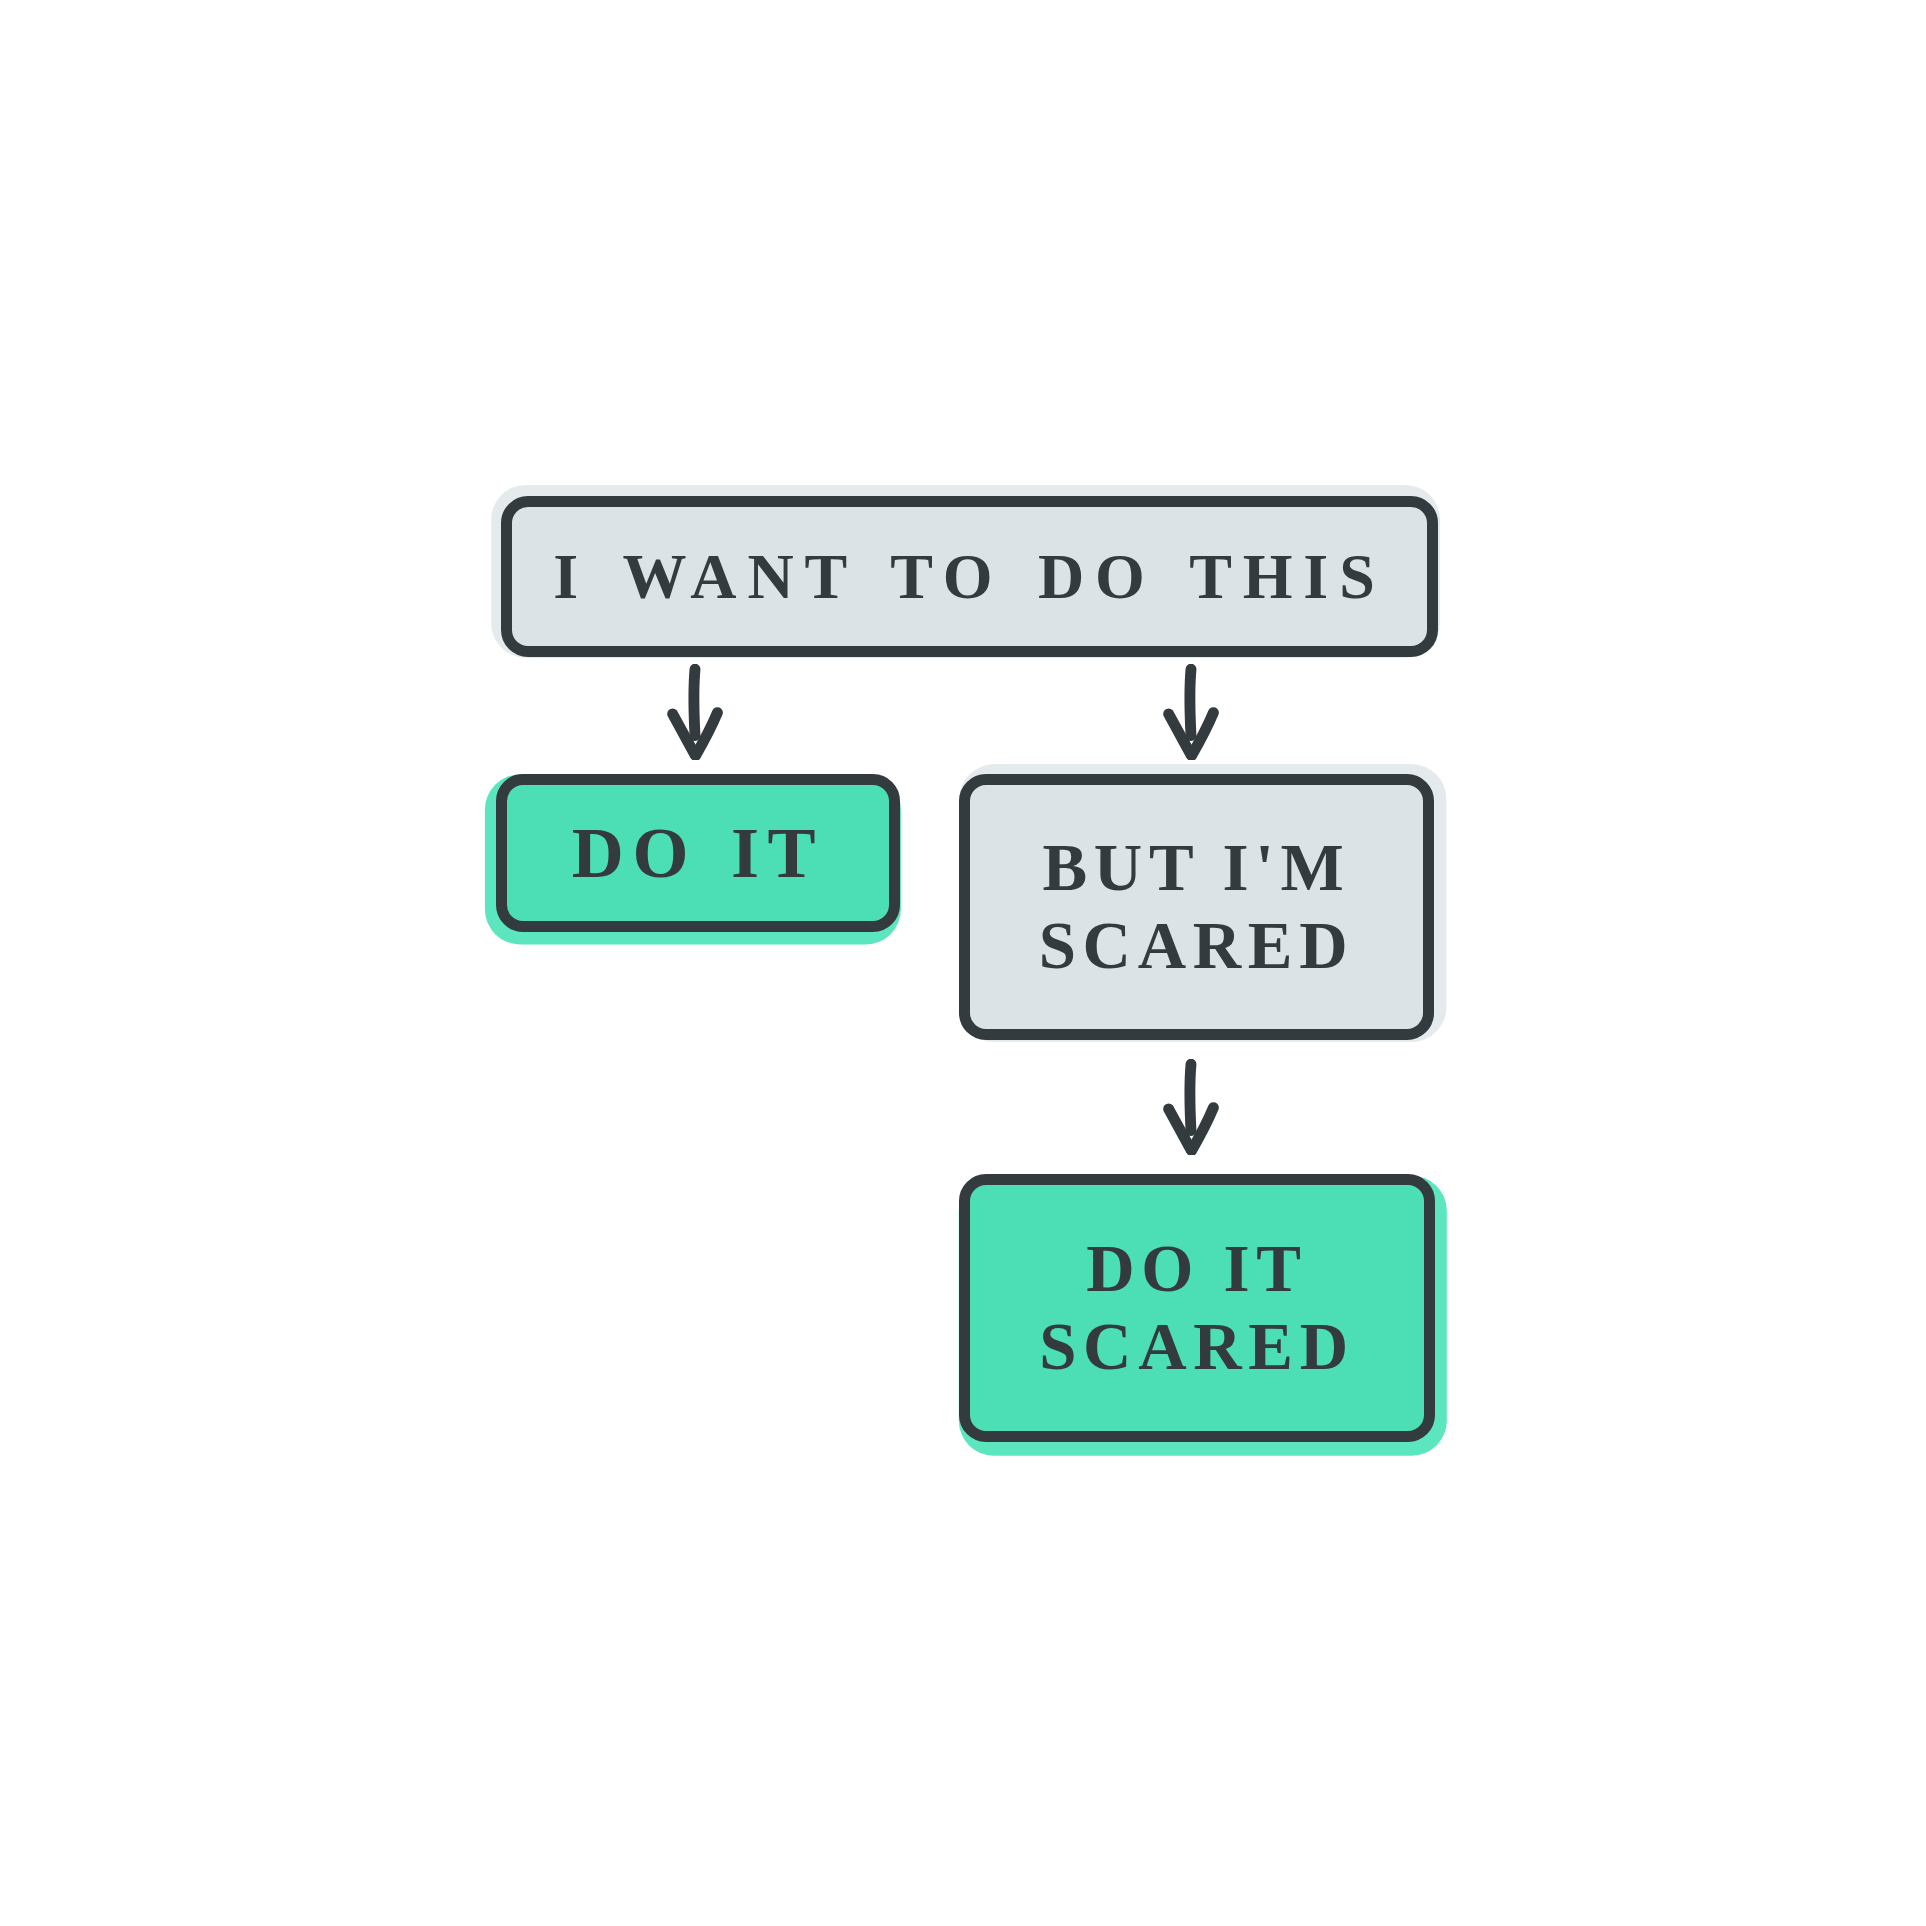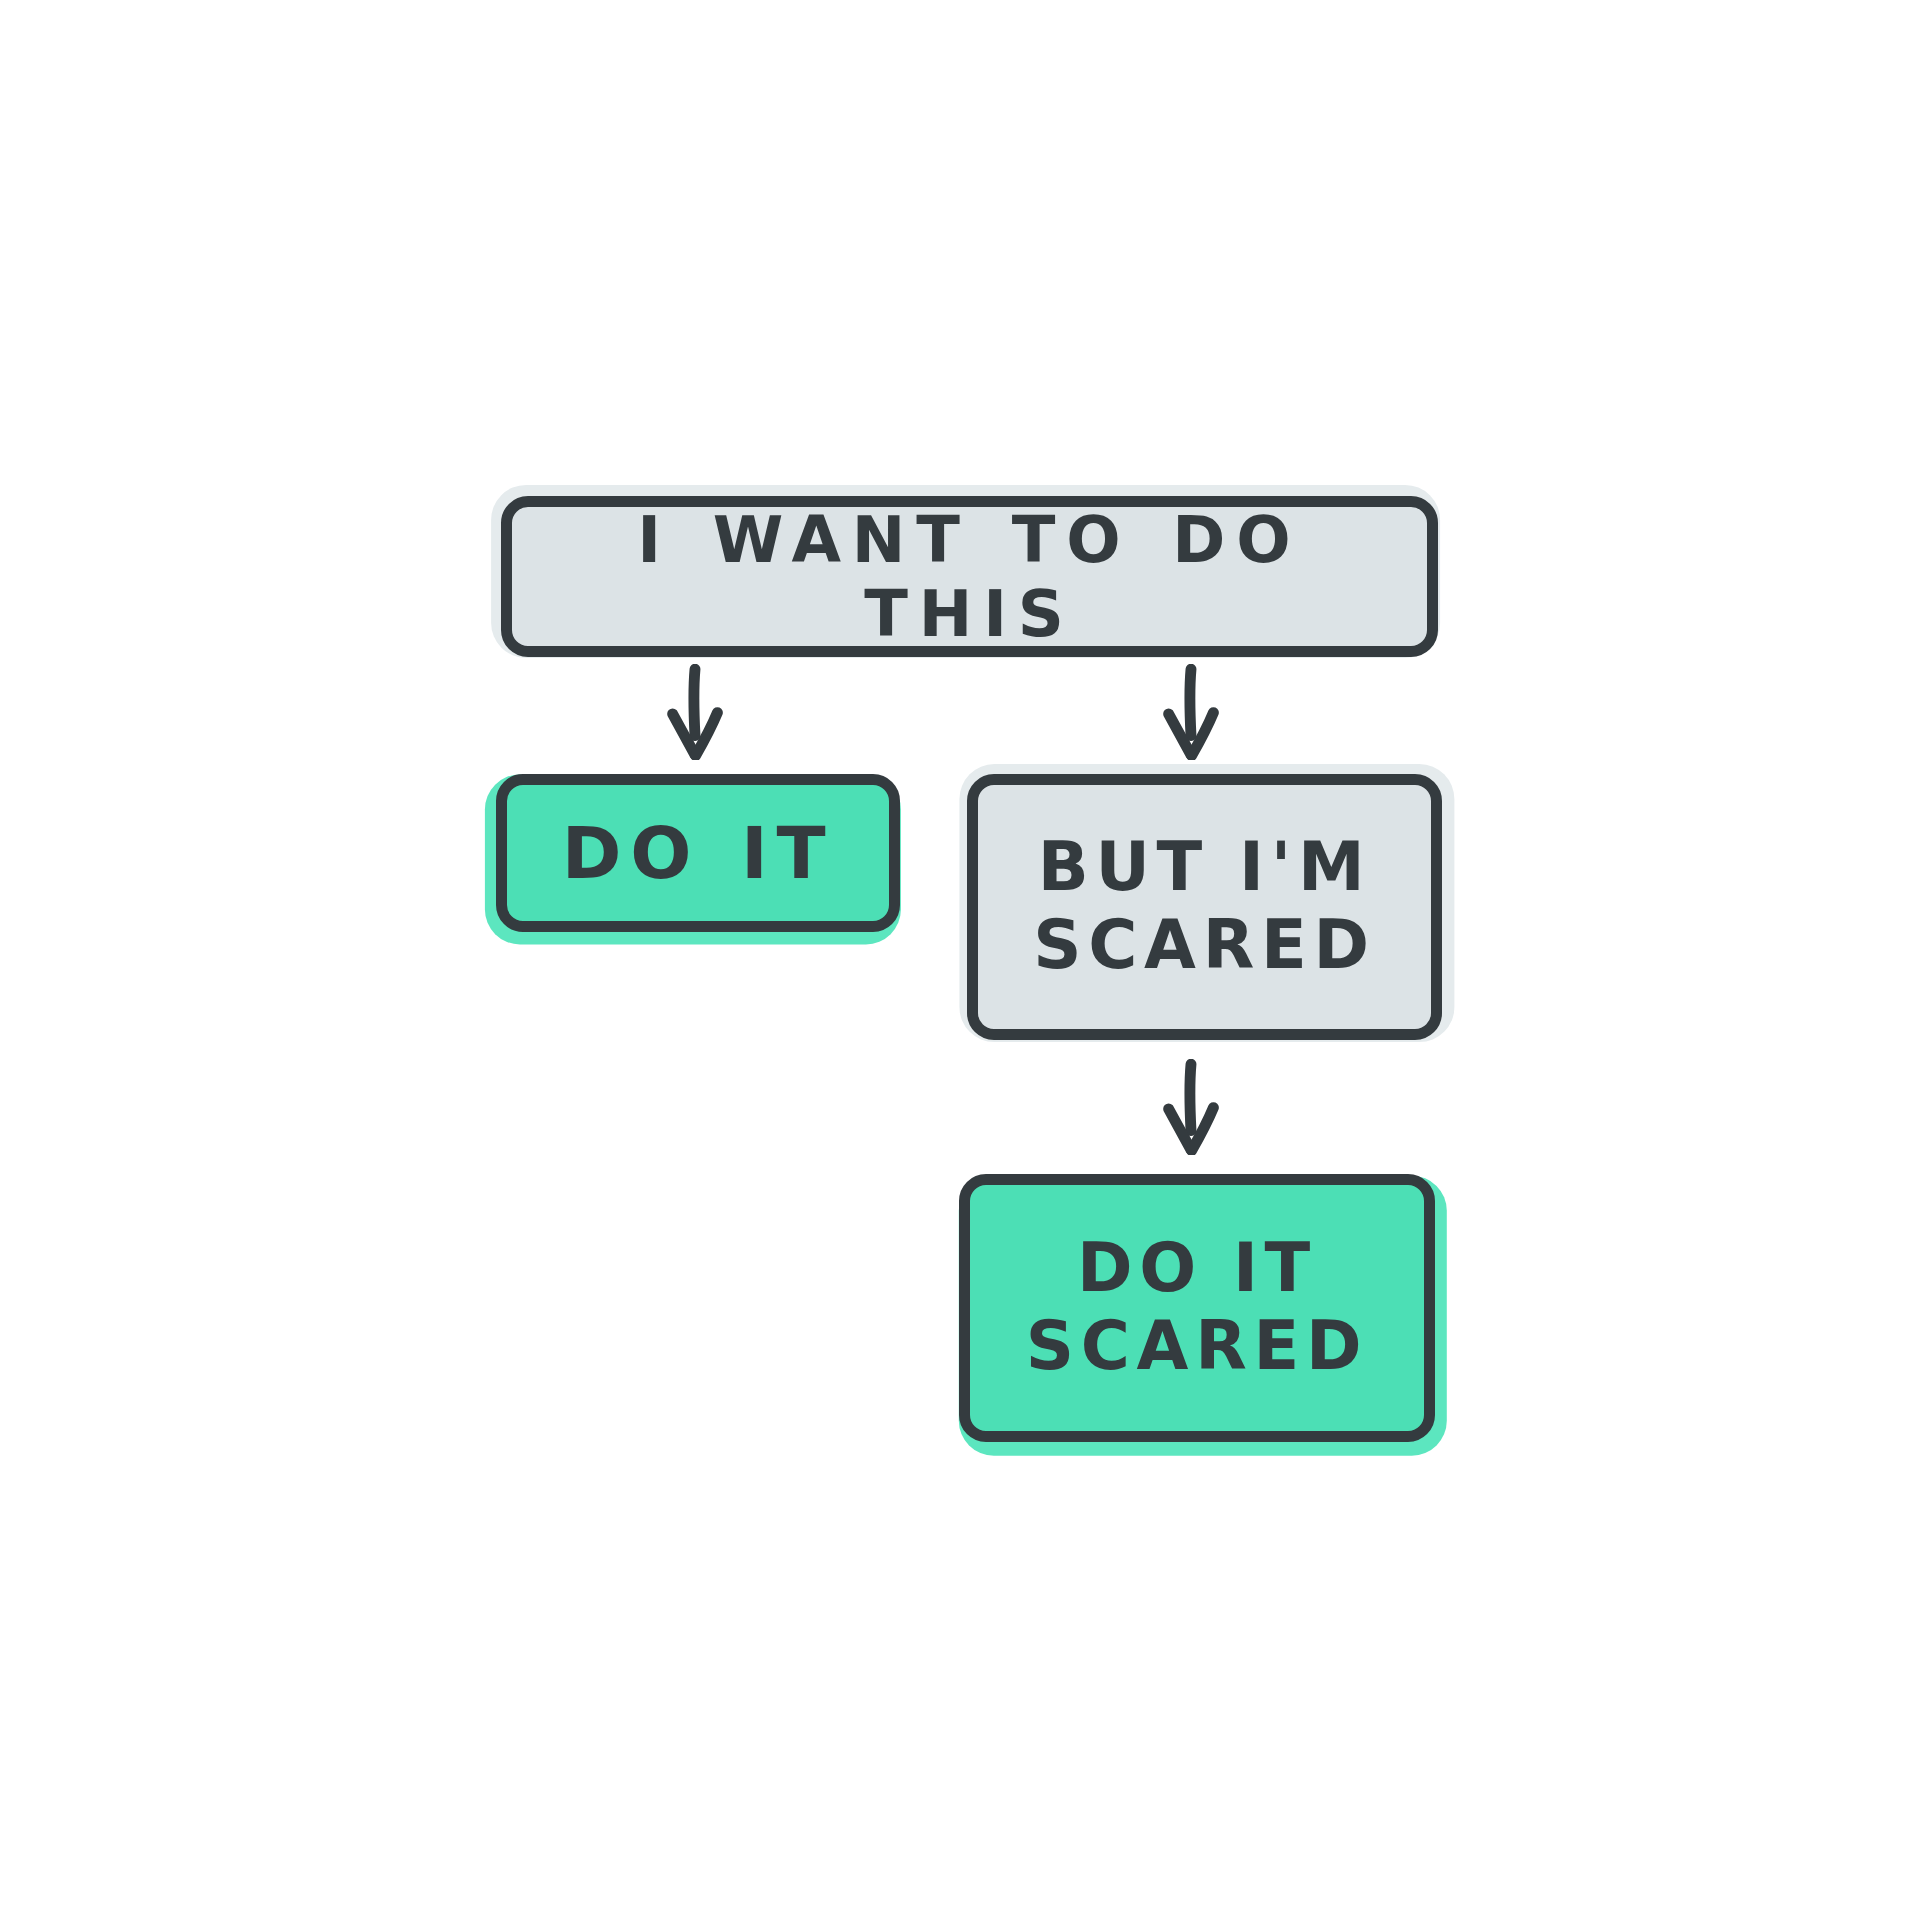--- a/index.html
+++ b/index.html
@@ -46,29 +46,29 @@
   .green { --fill: var(--green-fill); --shadow: var(--green-shadow); }
 
   .node-want         { left: 501px;  top: 496px;  width: 937px; height: 161px; }
   .node-want::before { transform: translate(-3.9px, -5.1px); }
   .node-want .box    { font-size: 64px; letter-spacing: 0.17em; word-spacing: 0.12em; }
 
   .node-do-it         { left: 496px;  top: 774px; width: 404px;  height: 158px; }
   .node-do-it::before { transform: translate(-5.1px, 6.4px); }
   .node-do-it .box    { font-size: 72px; letter-spacing: 0.12em; word-spacing: 0.10em; }
 
-  .node-but-scared         { left: 959px; top: 774px; width: 475px; height: 266px; padding-left: 8px; }
+  .node-but-scared         { left: 959px; top: 774px; width: 475px; height: 266px; }
   .node-but-scared::before { transform: translate(6.4px, -3.9px); }
   .node-but-scared .box    { font-size: 67px; letter-spacing: 0.10em; line-height: 1.16; }
 
   .node-do-it-scared         { left: 959px; top: 1174px; width: 476px; height: 268px; }
   .node-do-it-scared::before { transform: translate(5.8px, 7.7px); }
   .node-do-it-scared .box    { font-size: 67px; letter-spacing: 0.10em; line-height: 1.16; }
 
-  .line { display: block; }
+  .line { display: block; font-family: Liberation Serif, serif; }
 
   
   .arrow {
     position: absolute;
     width: 96px;
     height: 96px;
     color: var(--ink);
   }
   .arrow path {
     fill: none;

